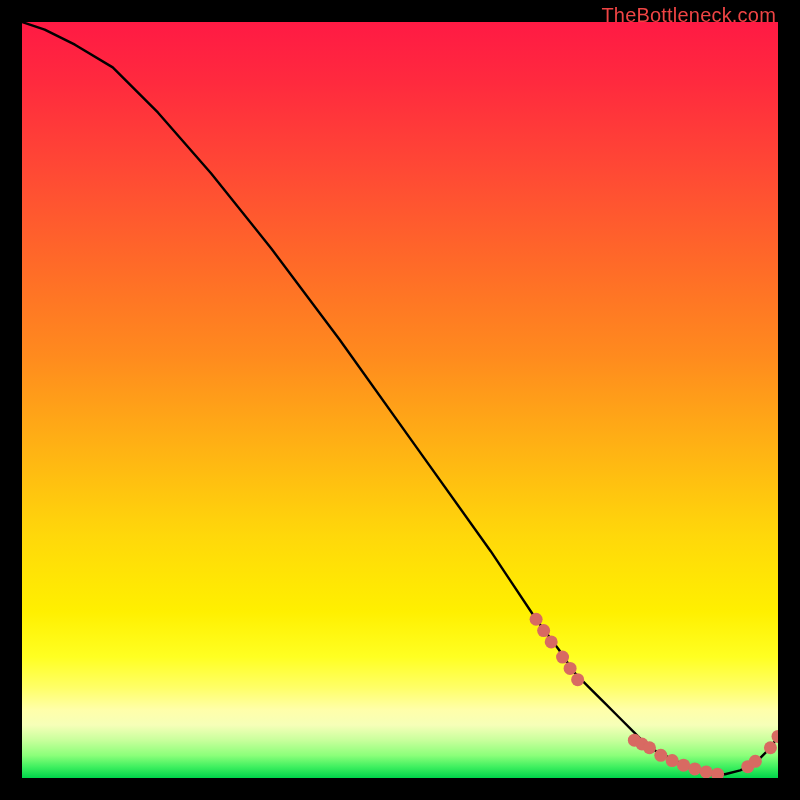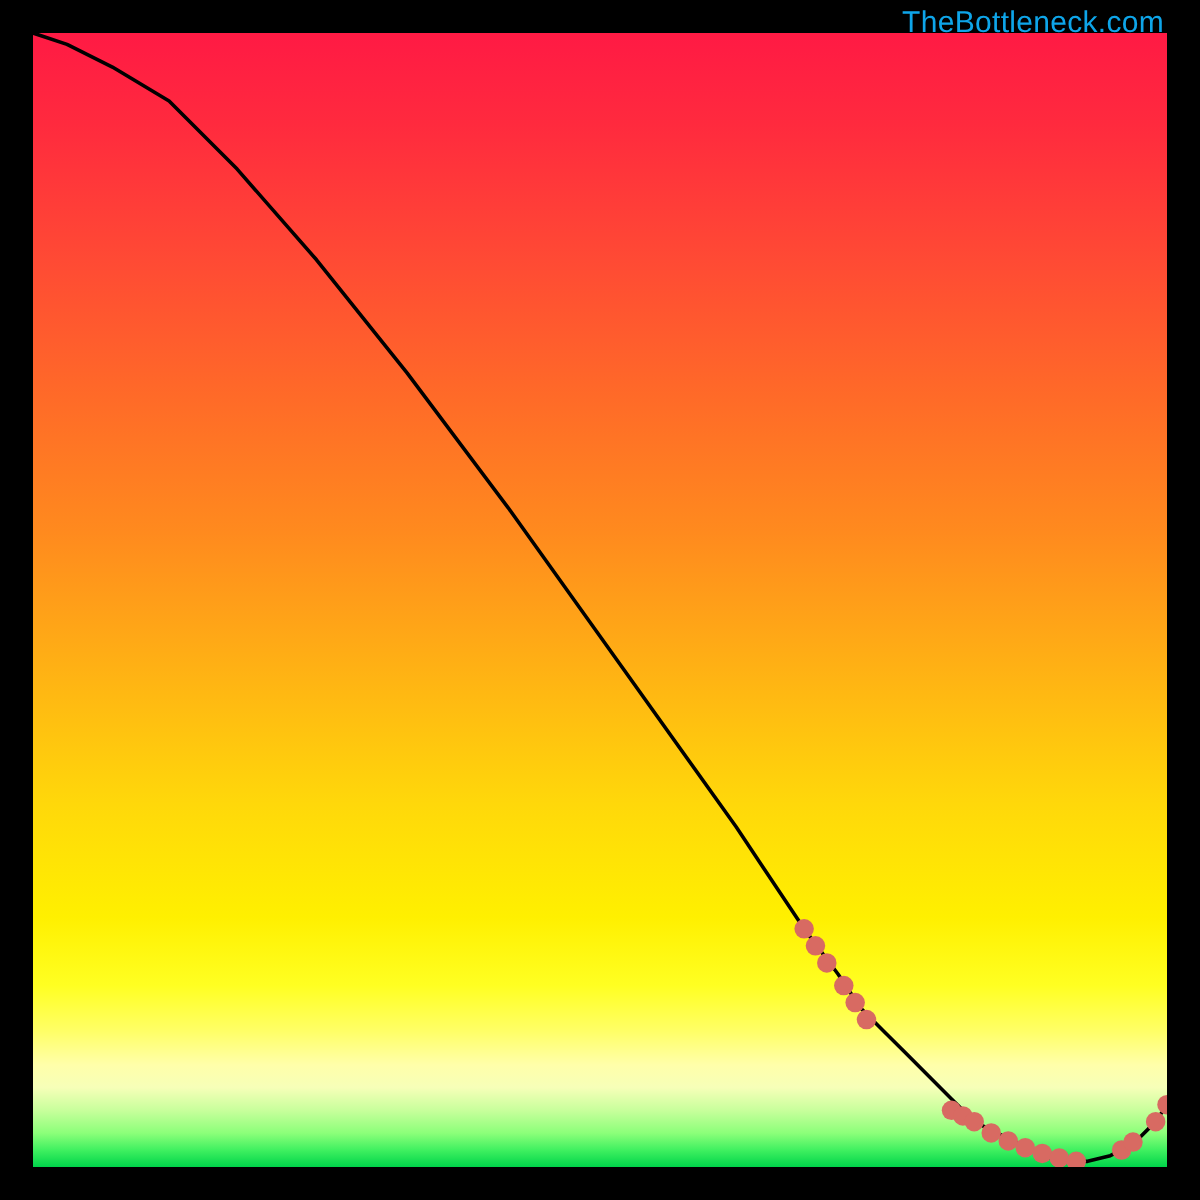--- a/index.html
+++ b/index.html
@@ -49,21 +49,21 @@
     left: 0;
     top: 0;
     width: 756px;
     height: 756px;
     pointer-events: none;
   }
   .watermark {
     position: absolute;
     top: 4px;
     right: 24px;
-    color: #0ea5e9;
+    color: #ef4444;
     font-size: 20px;
     letter-spacing: 0.2px;
     user-select: none;
   }
 </style>
 </head>
 <body>
 
 <div class="frame">
   <div class="plot">

